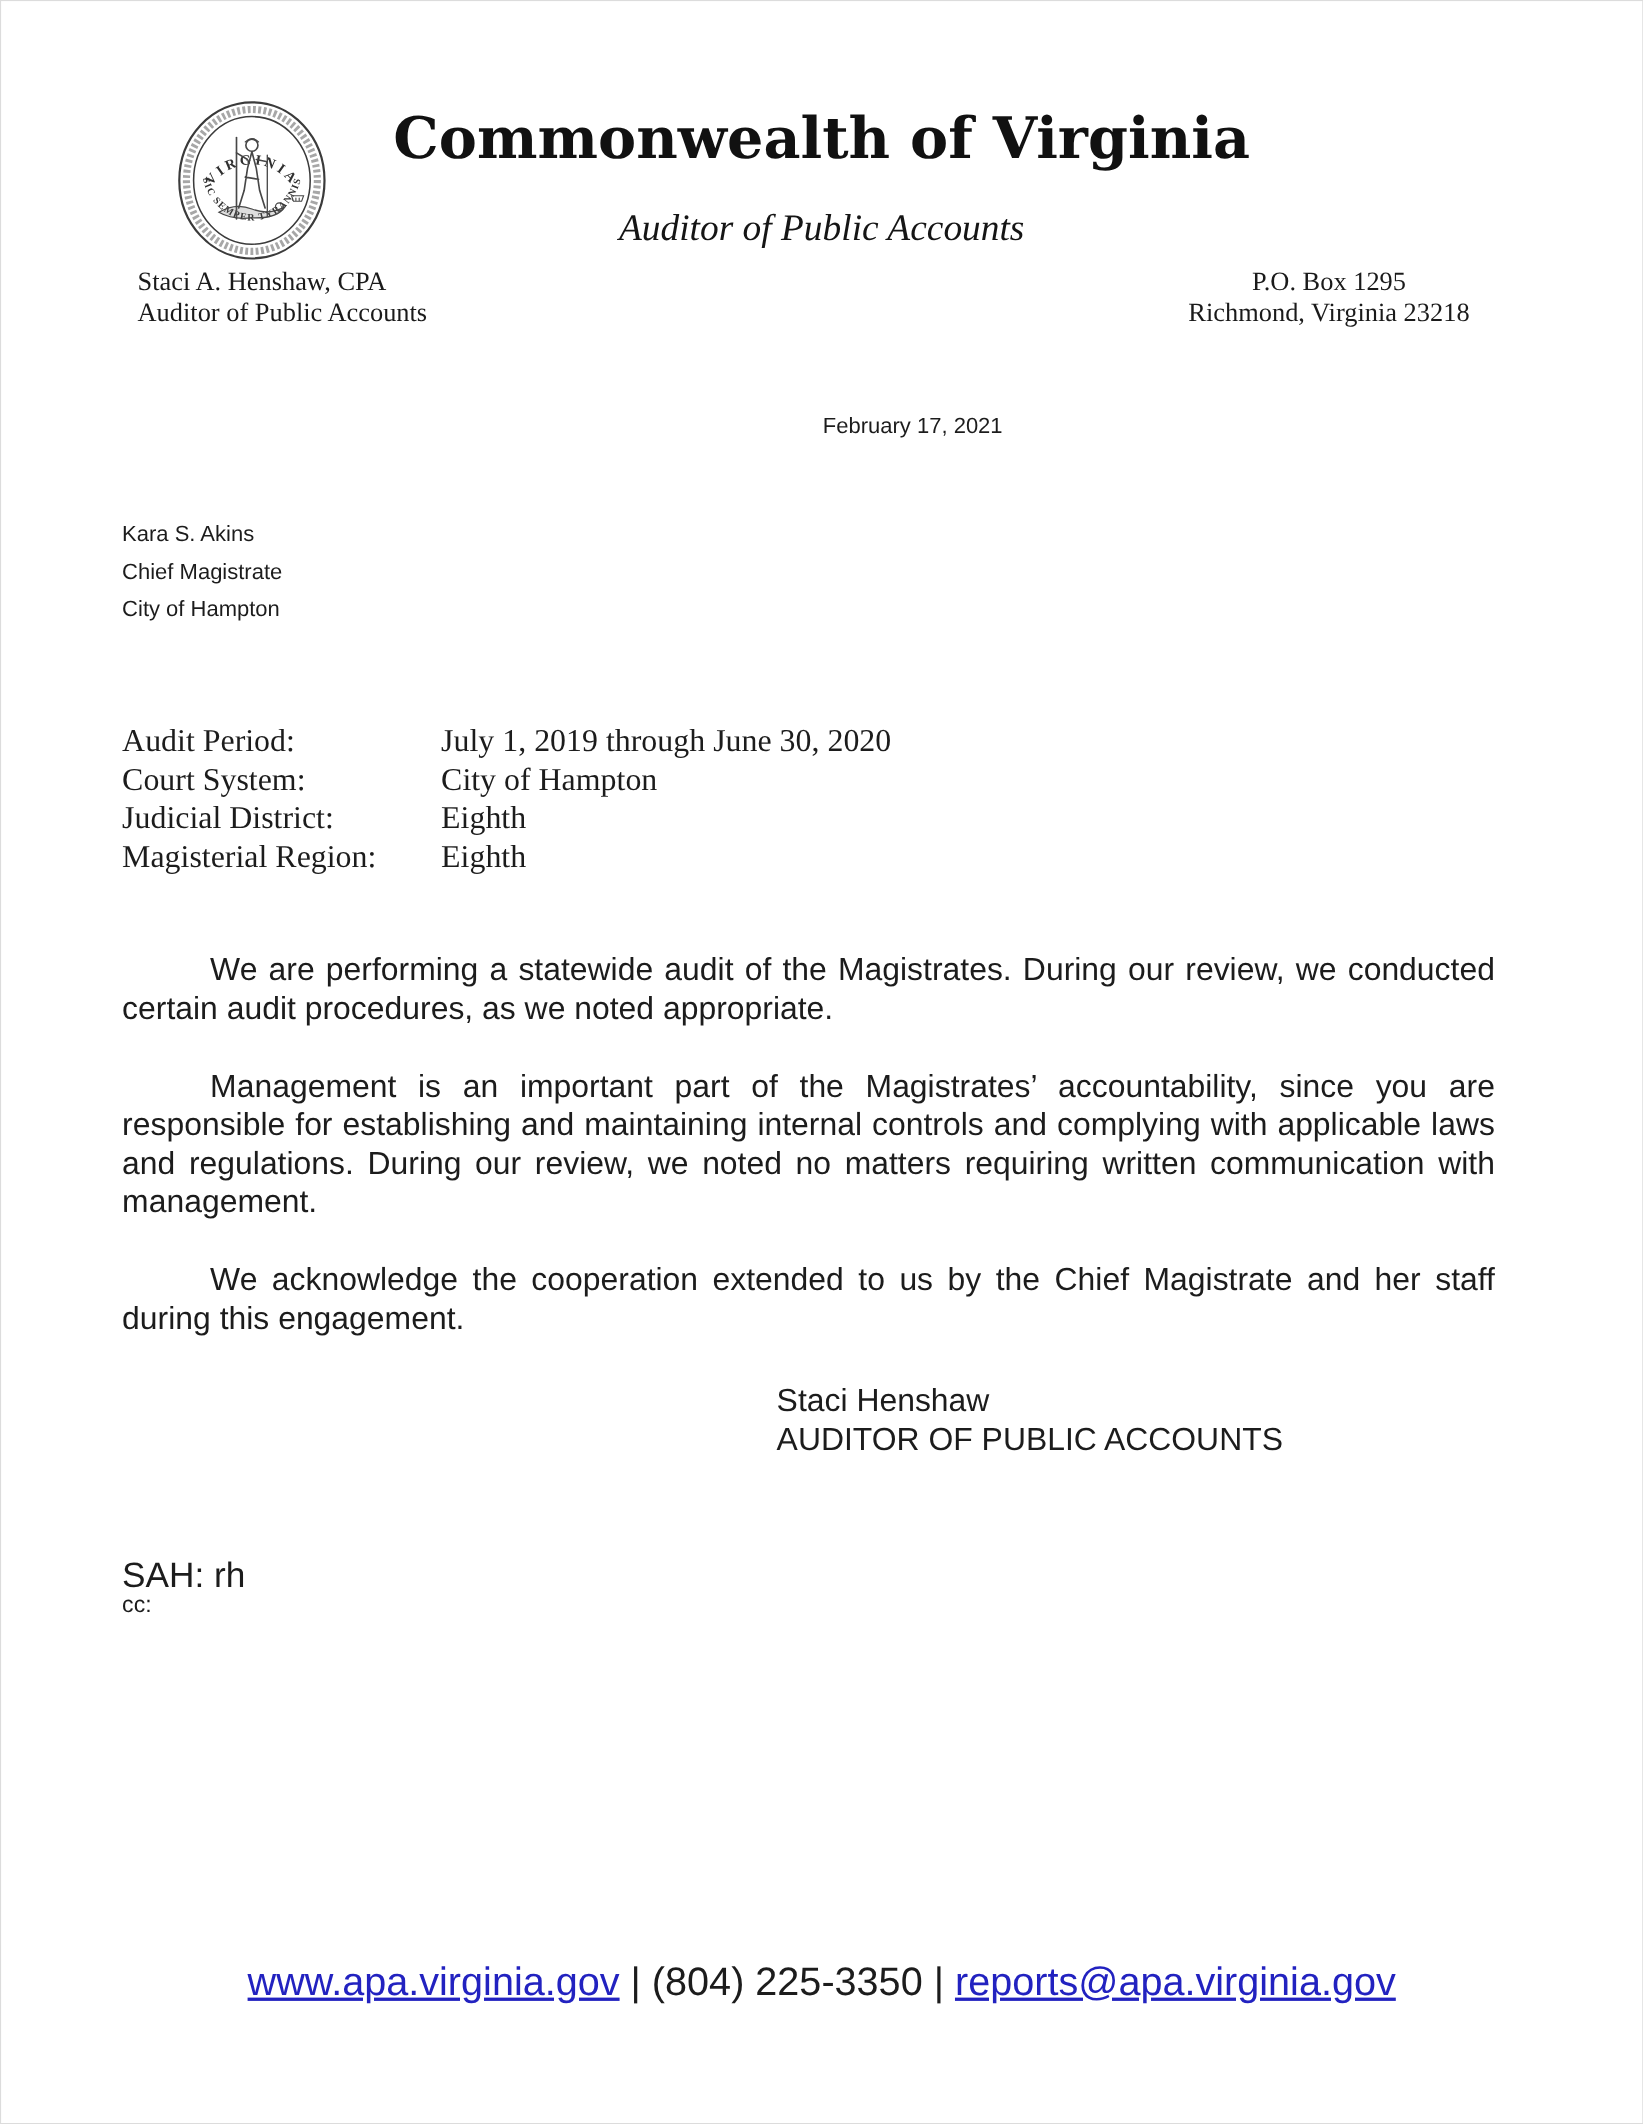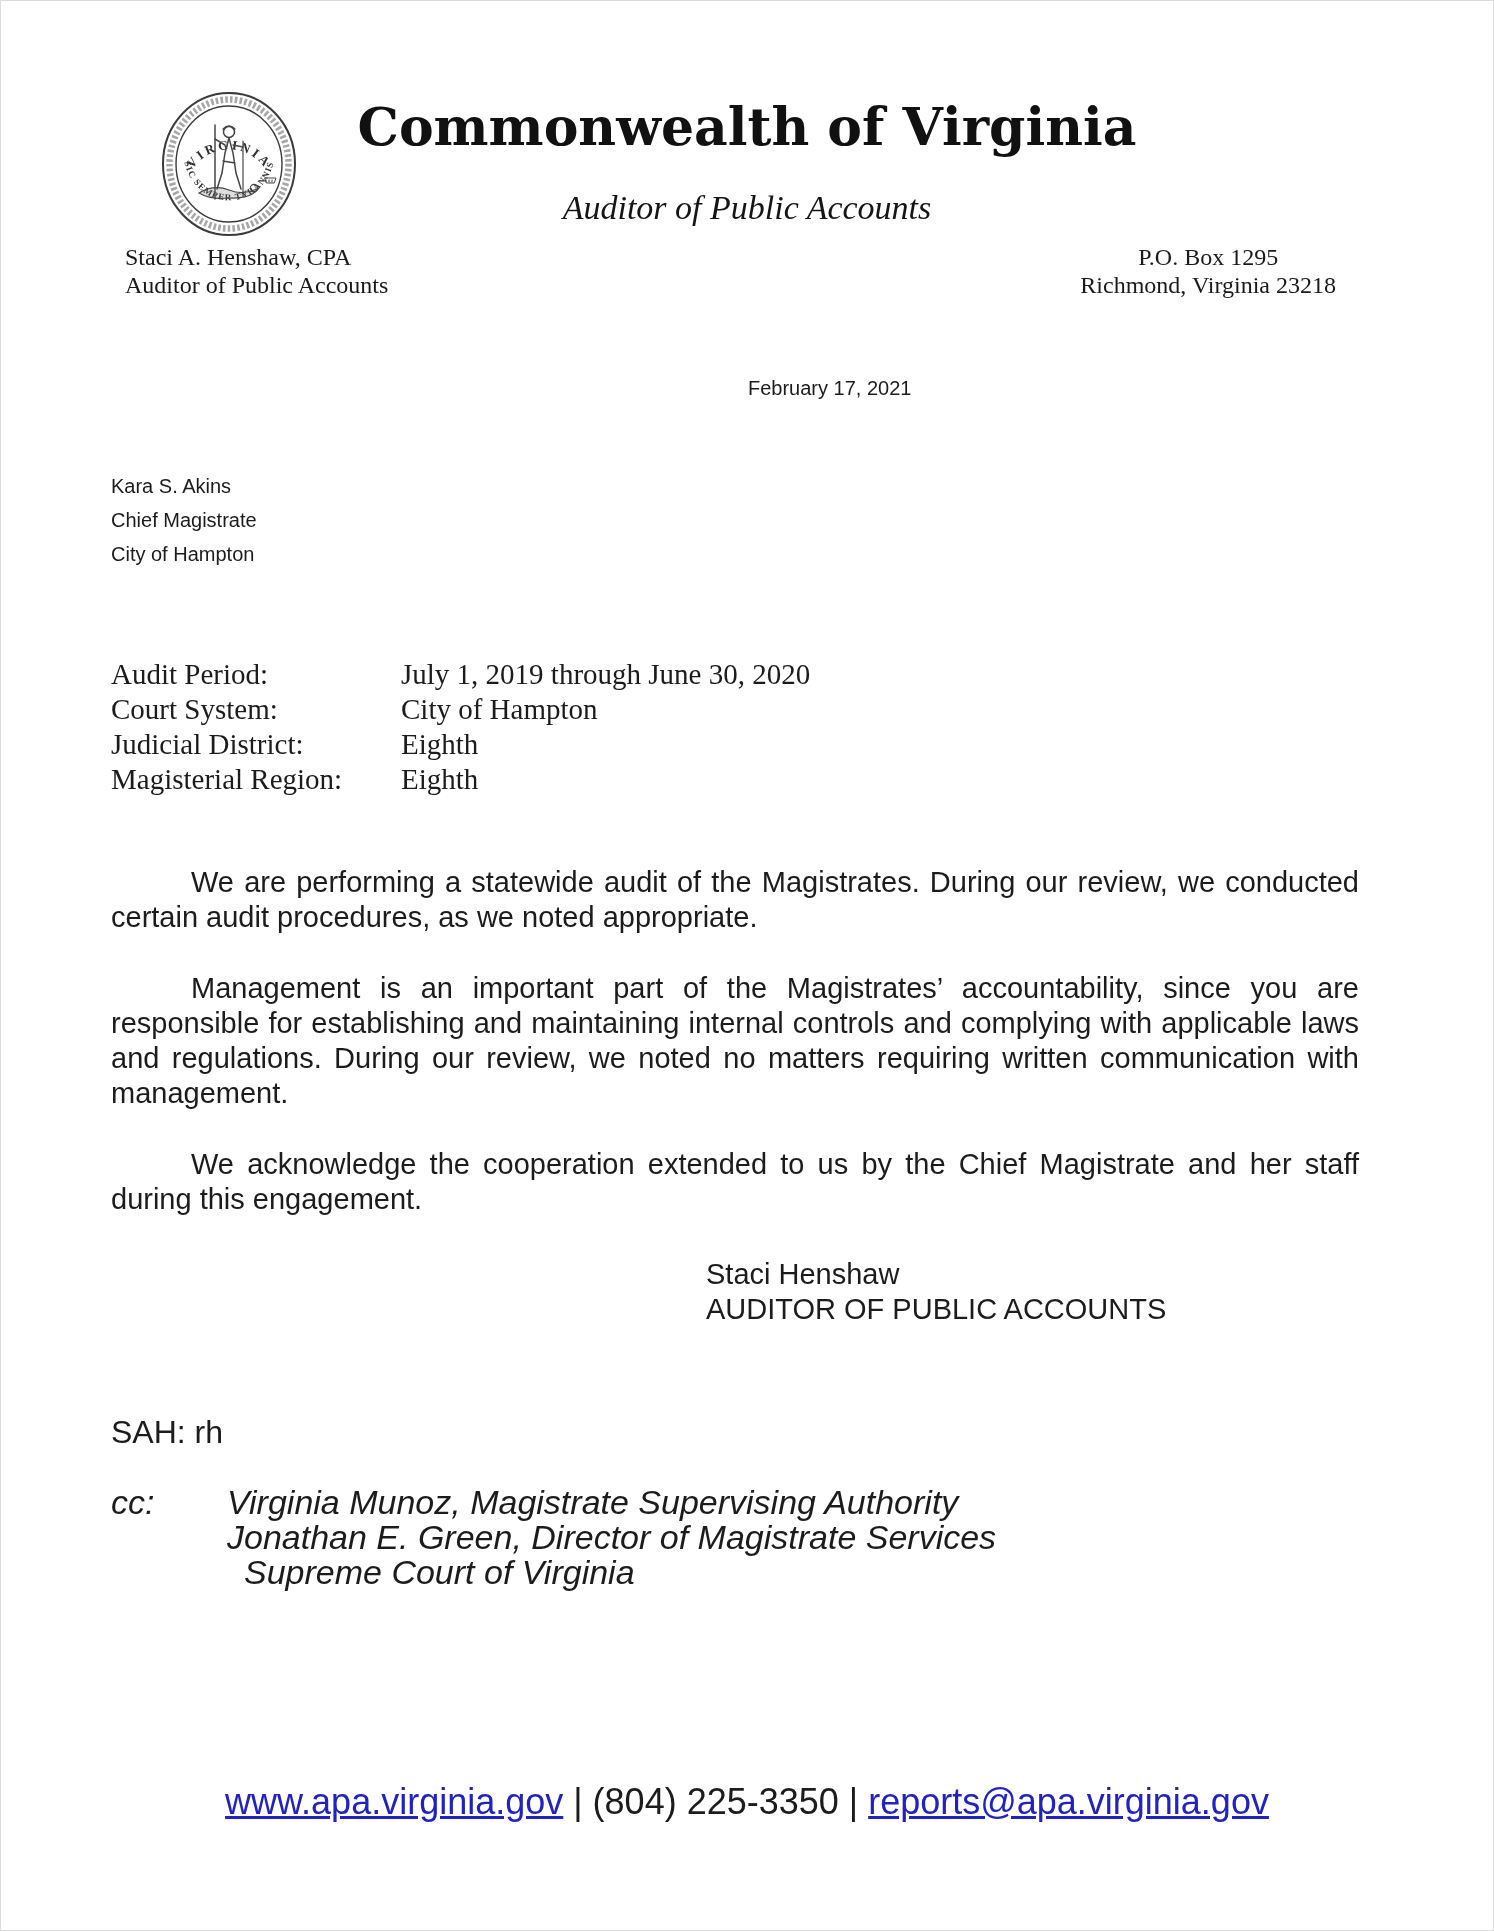--- a/index.html
+++ b/index.html
@@ -29,21 +29,21 @@
   .recipient { position:absolute; left:110px; top:468px; font-size:20px; line-height:34px; }
   .audit-table { position:absolute; left:110px; top:656px; font-size:29px; line-height:35px;font-family:Liberation Serif, serif; }
   .audit-row { display:grid; grid-template-columns:290px auto; }
   .paragraphs {
     position:absolute; left:110px; top:864px; width:1248px;
     font-size:29px; line-height:35px; text-align:justify;
   }
   .paragraphs p { text-indent:80px; margin-bottom:36px; }
   .signature { position:absolute; left:705px; top:1256px; font-size:29px; line-height:35px; }
   .reference { position:absolute; left:110px; top:1374px; font-size:32px;margin-top:39px; }
-  .cc-block { position:absolute; left:110px; top:1484px; font-size:34px; line-height:35px; display:grid; grid-template-columns:116px auto;font-style:italic; }
+  .cc-block { position:absolute; left:110px; top:1440px; font-size:21px; line-height:35px; display:grid; grid-template-columns:116px auto; }
   .cc-names div:nth-child(3) { padding-left:17px; }
   
   .footer {
     position:absolute; left:0; top:1780px; width:100%; text-align:center;
     font-size:36px;
   }
   .footer a { color:var(--link-color); text-decoration:underline; cursor:pointer; }
   .footer .sep { color:var(--ink); padding:0 10px; }
   .seal text { font-family:"Liberation Serif", serif; fill:#2f2f2f; }
 </style>
@@ -128,24 +128,19 @@
 
   <div class="signature">
     <div>Staci Henshaw</div>
     <div>AUDITOR OF PUBLIC ACCOUNTS</div>
   </div>
 
   <div class="reference">SAH: rh</div>
 
   <div class="cc-block">
     <div>cc:</div>
-    <div class="cc-names">
-      <div>Virginia Munoz, Magistrate Supervising Authority</div>
-      <div>Jonathan E. Green, Director of Magistrate Services</div>
-      <div>Supreme Court of Virginia</div>
-    </div>
   </div>
 
   <div class="footer">
     <a>www.apa.virginia.gov</a><span class="sep">|</span><span>(804) 225-3350</span><span class="sep">|</span><a>reports@apa.virginia.gov</a>
   </div>
 
 </div>
 
 </body></html>

